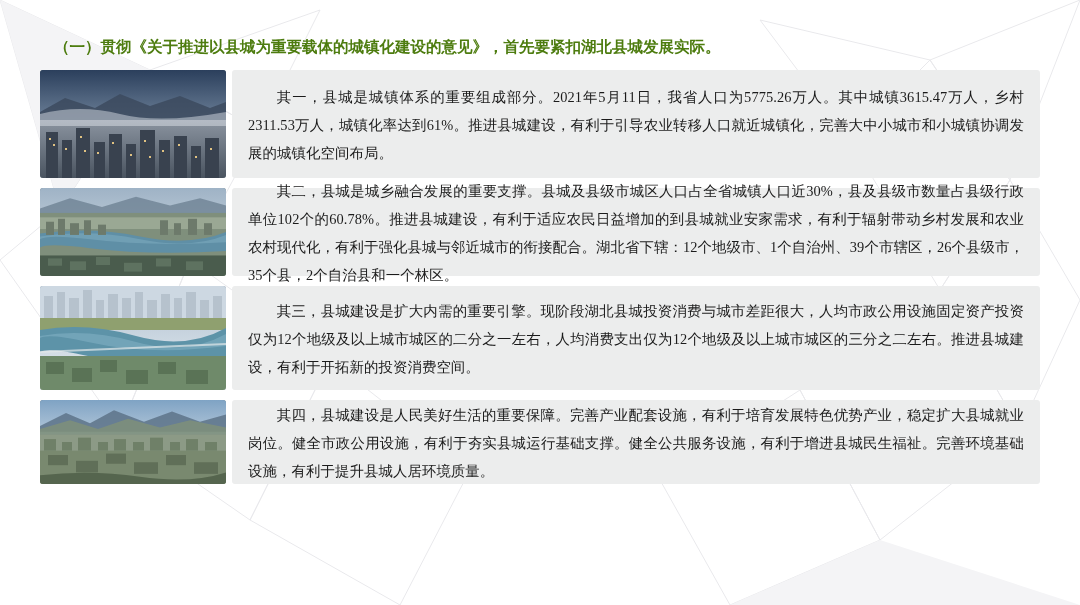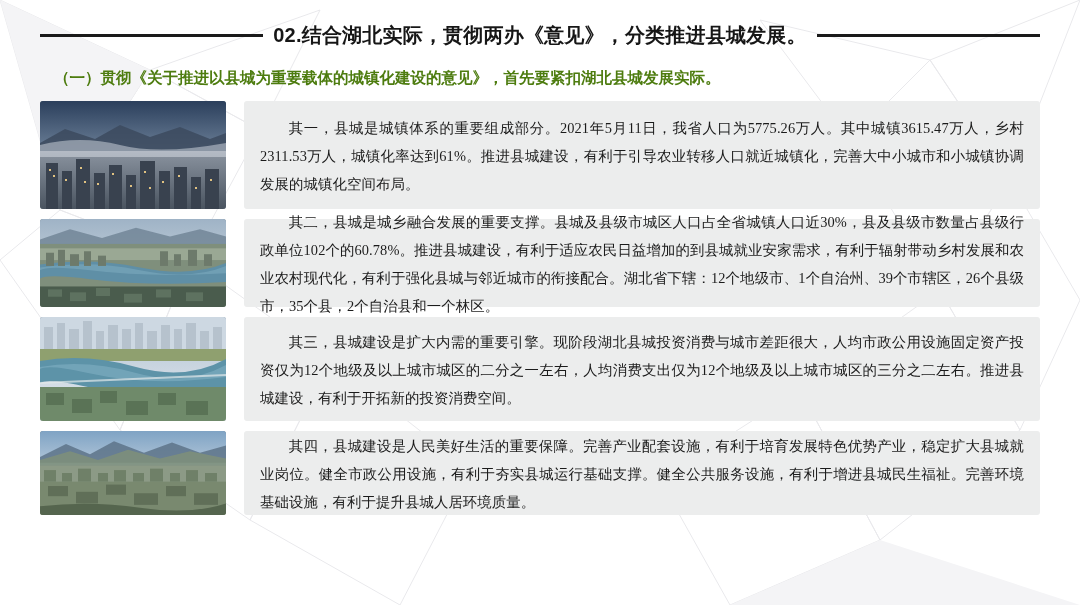--- a/index.html
+++ b/index.html
@@ -66,21 +66,21 @@
   
   .rows {
     margin-top: 12px;
     display: flex;
     flex-direction: column;
     gap: 10px;
   }
   .row {
     display: flex;
     align-items: flex-start;
-    gap: 18px;
+    gap: 6px;
   }
   .thumb {
     width: 186px;
     flex: 0 0 186px;
     border-radius: 3px;
     overflow: hidden;
     position: relative;
     background: #6a7b85;
   }
   .thumb svg { display: block; width: 100%; height: 100%; }
@@ -130,25 +130,20 @@
     <path d="M880,540 L800,390 L660,480 L730,605 Z"></path>
   </g>
   <g fill="#f4f4f6">
     <path d="M0,0 L150,70 L60,210 Z"></path>
     <path d="M1080,605 L880,540 L730,605 Z"></path>
   </g>
 </svg>
 
 <div class="slide">
 
-  <div class="title-row">
-    <div class="title-rule"></div>
-    <div class="title-text">02.结合湖北实际，贯彻两办《意见》，分类推进县城发展。</div>
-    <div class="title-rule"></div>
-  </div>
 
   <div class="subtitle">（一）贯彻《关于推进以县城为重要载体的城镇化建设的意见》，首先要紧扣湖北县城发展实际。</div>
 
   <div class="rows">
 
     <div class="row row-1">
       <div class="thumb">
         <svg viewBox="0 0 186 108" preserveAspectRatio="none">
           <defs>
             <linearGradient id="g1sky" x1="0" y1="0" x2="0" y2="1">

